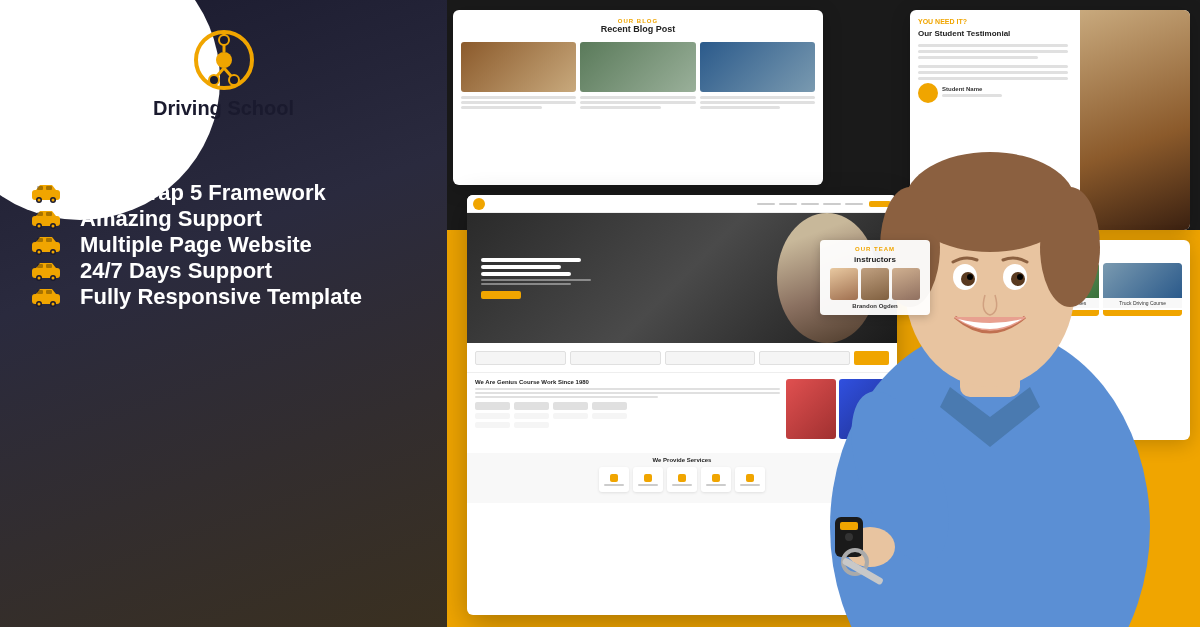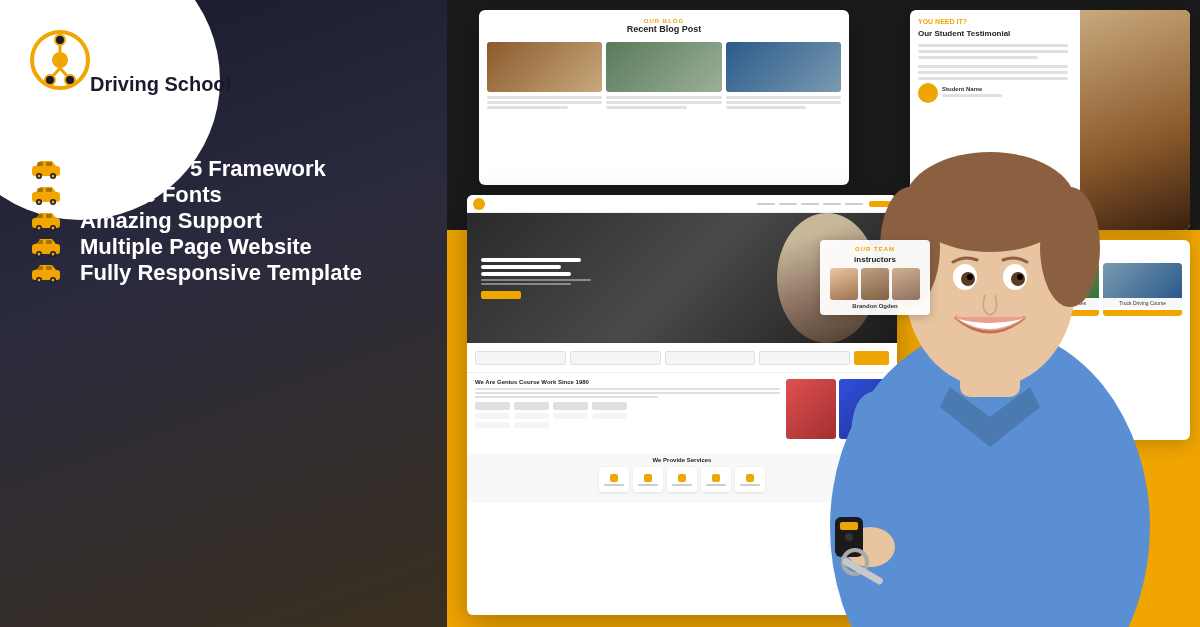--- a/index.html
+++ b/index.html
@@ -34,22 +34,22 @@
       background: #fff;
       border-radius: 50%;
       z-index: 0;
     }
 
     .logo-area {
       position: relative;
       z-index: 1;
       padding: 30px 30px 10px 30px;
       display: flex;
-      flex-direction: row;
-      align-items: flex-end;
+      flex-direction: column;
+      align-items: center;
     }
 
     .logo-icon {
       width: 60px;
       height: 60px;
       margin-bottom: 6px;
     }
 
     .logo-text {
       font-size: 20px;
@@ -92,21 +92,21 @@
       height: 627px;
       background: #f0a500;
       position: relative;
       overflow: hidden;
     }
 
     
     .mockup-blog {
       position: absolute;
       top: 10px;
-      left: 32px;
+      left: 6px;
       width: 370px;
       height: 175px;
       background: #fff;
       border-radius: 6px;
       box-shadow: 0 4px 20px rgba(0,0,0,0.2);
       overflow: hidden;
     }
 
     .mockup-blog-header {
       padding: 8px 12px 4px;
@@ -636,47 +636,47 @@
       <svg class="car-icon-svg" viewBox="0 0 32 20" xmlns="http://www.w3.org/2000/svg">
         <rect x="2" y="7" width="28" height="10" rx="3" fill="#f0a500"></rect>
         <path d="M 6 7 L 10 2 L 22 2 L 26 7 Z" fill="#f0a500"></path>
         <rect x="7" y="3" width="6" height="4" rx="1" fill="rgba(0,0,0,0.3)"></rect>
         <rect x="16" y="3" width="6" height="4" rx="1" fill="rgba(0,0,0,0.3)"></rect>
         <circle cx="9" cy="17" r="3" fill="#1a1a2e"></circle>
         <circle cx="9" cy="17" r="1.5" fill="#f0a500"></circle>
         <circle cx="23" cy="17" r="3" fill="#1a1a2e"></circle>
         <circle cx="23" cy="17" r="1.5" fill="#f0a500"></circle>
       </svg>
-      <span class="feature-text">Google Fonts</span>
-    </div>
-      <div class="feature-item">
-      <svg class="car-icon-svg" viewBox="0 0 32 20" xmlns="http://www.w3.org/2000/svg">
-        <rect x="2" y="7" width="28" height="10" rx="3" fill="#f0a500"></rect>
-        <path d="M 6 7 L 10 2 L 22 2 L 26 7 Z" fill="#f0a500"></path>
-        <rect x="7" y="3" width="6" height="4" rx="1" fill="rgba(0,0,0,0.3)"></rect>
-        <rect x="16" y="3" width="6" height="4" rx="1" fill="rgba(0,0,0,0.3)"></rect>
-        <circle cx="9" cy="17" r="3" fill="#1a1a2e"></circle>
-        <circle cx="9" cy="17" r="1.5" fill="#f0a500"></circle>
-        <circle cx="23" cy="17" r="3" fill="#1a1a2e"></circle>
-        <circle cx="23" cy="17" r="1.5" fill="#f0a500"></circle>
-      </svg>
       <span class="feature-text">Amazing Support</span>
     </div>
       <div class="feature-item">
       <svg class="car-icon-svg" viewBox="0 0 32 20" xmlns="http://www.w3.org/2000/svg">
         <rect x="2" y="7" width="28" height="10" rx="3" fill="#f0a500"></rect>
         <path d="M 6 7 L 10 2 L 22 2 L 26 7 Z" fill="#f0a500"></path>
         <rect x="7" y="3" width="6" height="4" rx="1" fill="rgba(0,0,0,0.3)"></rect>
         <rect x="16" y="3" width="6" height="4" rx="1" fill="rgba(0,0,0,0.3)"></rect>
         <circle cx="9" cy="17" r="3" fill="#1a1a2e"></circle>
         <circle cx="9" cy="17" r="1.5" fill="#f0a500"></circle>
         <circle cx="23" cy="17" r="3" fill="#1a1a2e"></circle>
         <circle cx="23" cy="17" r="1.5" fill="#f0a500"></circle>
       </svg>
       <span class="feature-text">Multiple Page Website</span>
+    </div>
+      <div class="feature-item">
+      <svg class="car-icon-svg" viewBox="0 0 32 20" xmlns="http://www.w3.org/2000/svg">
+        <rect x="2" y="7" width="28" height="10" rx="3" fill="#f0a500"></rect>
+        <path d="M 6 7 L 10 2 L 22 2 L 26 7 Z" fill="#f0a500"></path>
+        <rect x="7" y="3" width="6" height="4" rx="1" fill="rgba(0,0,0,0.3)"></rect>
+        <rect x="16" y="3" width="6" height="4" rx="1" fill="rgba(0,0,0,0.3)"></rect>
+        <circle cx="9" cy="17" r="3" fill="#1a1a2e"></circle>
+        <circle cx="9" cy="17" r="1.5" fill="#f0a500"></circle>
+        <circle cx="23" cy="17" r="3" fill="#1a1a2e"></circle>
+        <circle cx="23" cy="17" r="1.5" fill="#f0a500"></circle>
+      </svg>
+      <span class="feature-text">24/7 Days Support</span>
     </div>
       <div class="feature-item">
       <svg class="car-icon-svg" viewBox="0 0 32 20" xmlns="http://www.w3.org/2000/svg">
         <rect x="2" y="7" width="28" height="10" rx="3" fill="#f0a500"></rect>
         <path d="M 6 7 L 10 2 L 22 2 L 26 7 Z" fill="#f0a500"></path>
         <rect x="7" y="3" width="6" height="4" rx="1" fill="rgba(0,0,0,0.3)"></rect>
         <rect x="16" y="3" width="6" height="4" rx="1" fill="rgba(0,0,0,0.3)"></rect>
         <circle cx="9" cy="17" r="3" fill="#1a1a2e"></circle>
         <circle cx="9" cy="17" r="1.5" fill="#f0a500"></circle>
         <circle cx="23" cy="17" r="3" fill="#1a1a2e"></circle>

